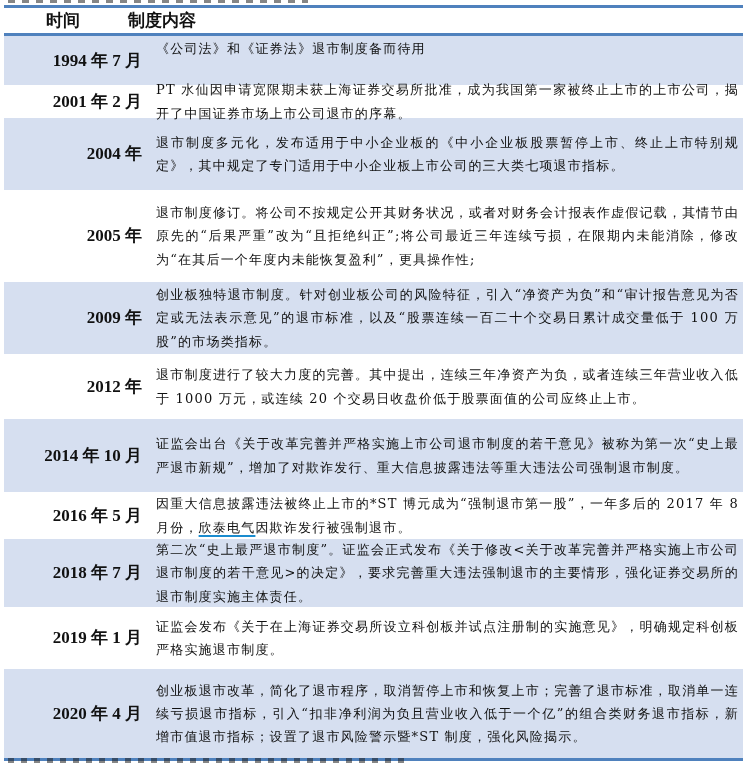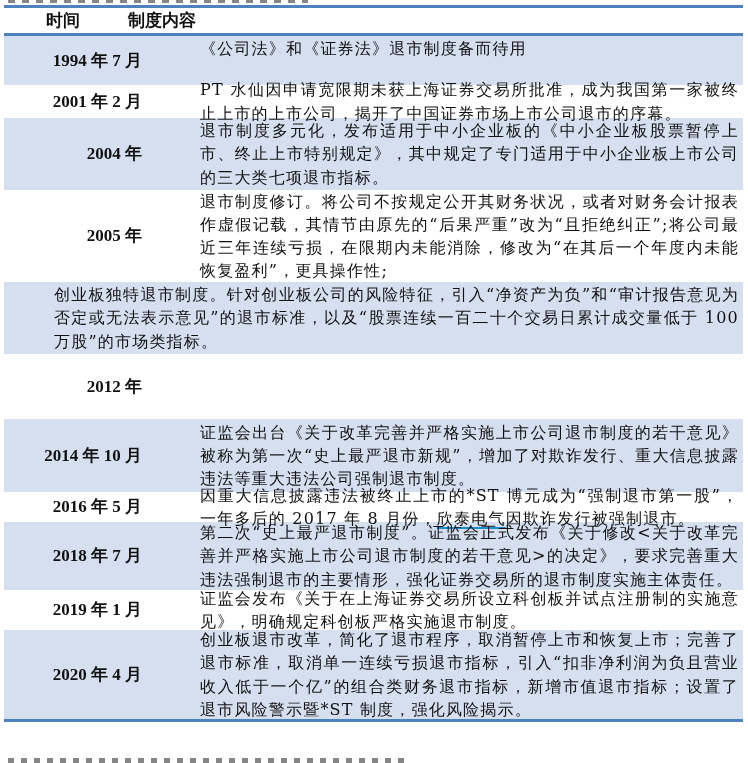--- a/index.html
+++ b/index.html
@@ -10,21 +10,21 @@
                     background:repeating-linear-gradient(90deg,#222 0 7px,transparent 7px 14px); opacity:.55; }
   .table { position:absolute; left:4px; top:5px; width:739px; }
   .rule { height:3px; background:#4f81bd; }
   .hdr { display:flex; height:25px; align-items:center; font-weight:bold; font-size:17px; }
   .hdr .c1 { width:118px; text-align:center; }
   .hdr .c2 { flex:1; padding-left:6px; }
   .row { display:flex; align-items:center; }
   .row.shade { background:#d6dff0; }
   .row .t { width:118px; text-align:right; font-family:"Liberation Serif","DejaVu Serif",serif;
             font-weight:bold; font-size:17px; line-height:24px; padding:0 8px; box-sizing:border-box;margin-left:28px; }
-  .row .c { flex:1; font-size:16px; line-height:23.2px; padding:0 4px 0 6px; letter-spacing:1.2px; text-align:justify;margin-left:44px; }
+  .row .c { flex:1; font-size:13px; line-height:23.2px; padding:0 4px 0 6px; letter-spacing:1.2px; text-align:justify; }
   .link { text-decoration:underline; text-decoration-color:#1a8ccf; text-underline-offset:3px; text-decoration-thickness:2px; }
   .clip-bottom { position:absolute; left:0; top:757px; width:748px; height:6px; overflow:hidden; }
   .clip-bottom .frag { position:absolute; left:8px; top:1px; width:400px; height:12px;
                        background:repeating-linear-gradient(90deg,#222 0 6px,transparent 6px 13px); opacity:.55; }
 </style>
 </head>
 <body>
 
 <div class="clip-top">
     <div class="frag"></div>
@@ -48,38 +48,40 @@
   </div>
   <div class="row shade" style="height:72px">
     <div class="t">2004 年</div>
     <div class="c">退市制度多元化，发布适用于中小企业板的《中小企业板股票暂停上市、终止上市特别规定》，其中规定了专门适用于中小企业板上市公司的三大类七项退市指标。</div>
   </div>
   <div class="row" style="height:92px">
     <div class="t">2005 年</div>
     <div class="c">退市制度修订。将公司不按规定公开其财务状况，或者对财务会计报表作虚假记载，其情节由原先的“后果严重”改为“且拒绝纠正”;将公司最近三年连续亏损，在限期内未能消除，修改为“在其后一个年度内未能恢复盈利”，更具操作性;</div>
   </div>
   <div class="row shade" style="height:72px">
+    <div class="t">2009 年</div>
     <div class="c">创业板独特退市制度。针对创业板公司的风险特征，引入“净资产为负”和“审计报告意见为否定或无法表示意见”的退市标准，以及“股票连续一百二十个交易日累计成交量低于 100 万股”的市场类指标。</div>
   </div>
   <div class="row" style="height:65px">
     <div class="t">2012 年</div>
+    <div class="c">退市制度进行了较大力度的完善。其中提出，连续三年净资产为负，或者连续三年营业收入低于 1000 万元，或连续 20 个交易日收盘价低于股票面值的公司应终止上市。</div>
   </div>
   <div class="row shade" style="height:73px">
     <div class="t">2014 年 10 月</div>
     <div class="c">证监会出台《关于改革完善并严格实施上市公司退市制度的若干意见》被称为第一次“史上最严退市新规”，增加了对欺诈发行、重大信息披露违法等重大违法公司强制退市制度。</div>
   </div>
-  <div class="row" style="height:30px">
+  <div class="row" style="height:47px">
     <div class="t">2016 年 5 月</div>
     <div class="c"><span>因重大信息披露违法被终止上市的*ST 博元成为“强制退市第一股”，一年多后的 2017 年 8 月份，</span><span class="link">欣泰电气</span><span>因欺诈发行被强制退市。</span></div>
   </div>
   <div class="row shade" style="height:68px">
     <div class="t">2018 年 7 月</div>
     <div class="c">第二次“史上最严退市制度”。证监会正式发布《关于修改&lt;关于改革完善并严格实施上市公司退市制度的若干意见&gt;的决定》，要求完善重大违法强制退市的主要情形，强化证券交易所的退市制度实施主体责任。</div>
   </div>
-  <div class="row" style="height:40px">
+  <div class="row" style="height:62px">
     <div class="t">2019 年 1 月</div>
     <div class="c">证监会发布《关于在上海证券交易所设立科创板并试点注册制的实施意见》，明确规定科创板严格实施退市制度。</div>
   </div>
   <div class="row shade" style="height:89px">
     <div class="t">2020 年 4 月</div>
     <div class="c">创业板退市改革，简化了退市程序，取消暂停上市和恢复上市；完善了退市标准，取消单一连续亏损退市指标，引入“扣非净利润为负且营业收入低于一个亿”的组合类财务退市指标，新增市值退市指标；设置了退市风险警示暨*ST 制度，强化风险揭示。</div>
   </div>
   <div class="rule"></div>
 </div>
 

